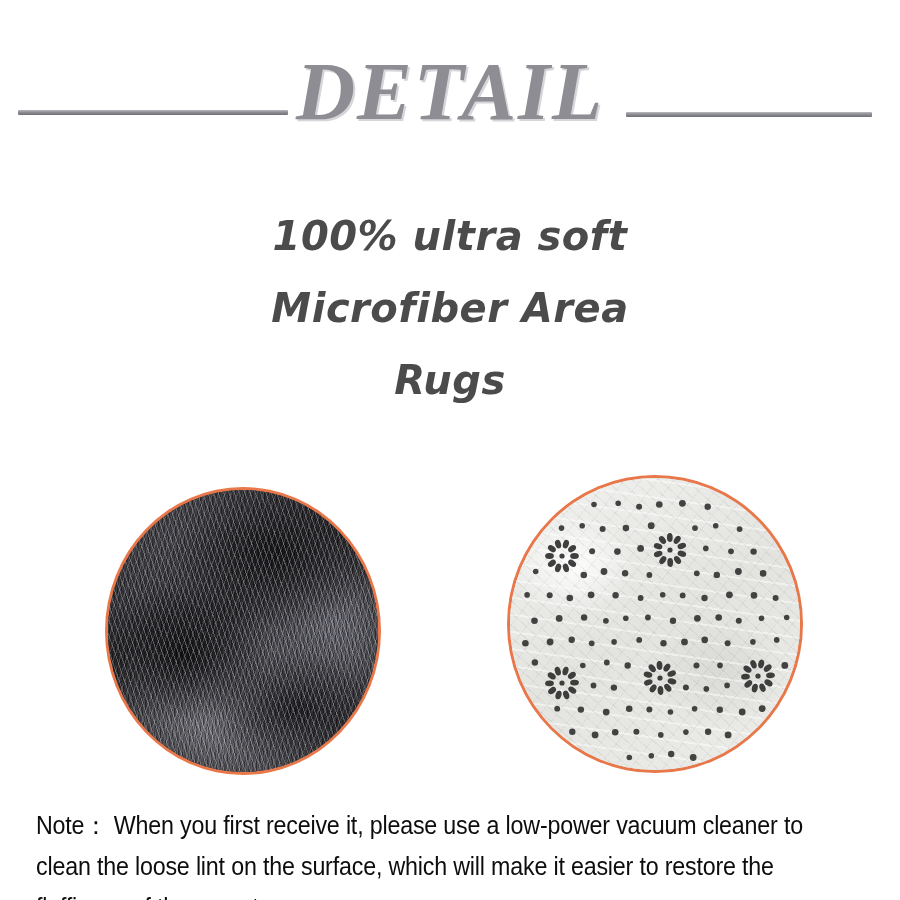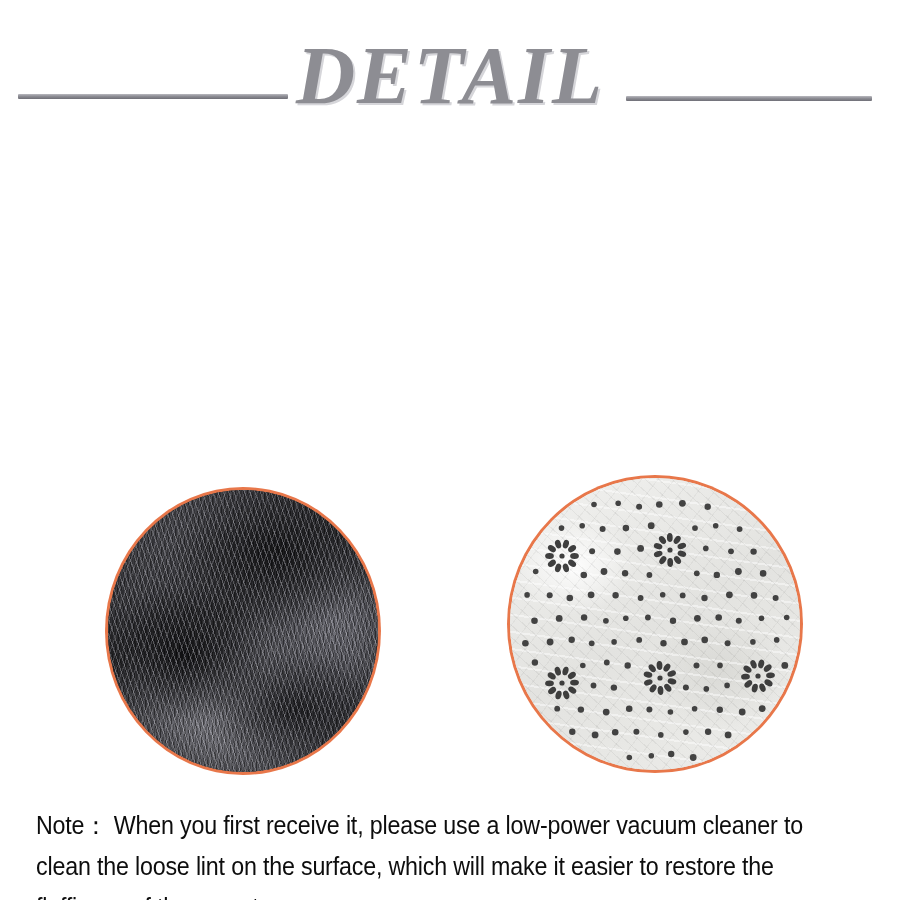--- a/index.html
+++ b/index.html
@@ -13,21 +13,21 @@
     height: 900px;
     background: #ffffff;
     overflow: hidden;
     font-family: "Liberation Sans", sans-serif;
   }
 
   
   .header-band {
     position: absolute;
     left: 0;
-    top: 28px;
+    top: 44px;
     width: 784px;
     height: 90px;
   }
   .rule {
     position: absolute;
     top: 66px;
     height: 5px;
     background: linear-gradient(to bottom, #b9b9bf 0%, #8e8e95 45%, #6f6f77 100%);
     border-radius: 1px;
   }
@@ -173,20 +173,25 @@
 <body>
 
 <div id="page">
 
   <div class="header-band">
     <div class="rule rule-left"></div>
     <div class="rule rule-right"></div>
     <div class="detail-title">DETAIL</div>
   </div>
 
+  <div class="tagline">
+    <span class="tl-line">100% ultra soft</span>
+    <span class="tl-line">Microfiber Area</span>
+    <span class="tl-line">Rugs</span>
+  </div>
 
   <div class="photo photo-fur">
     <div class="fur-base"></div>
     <div class="fur-strands"></div>
     <div class="fur-strands2"></div>
     <div class="fur-vignette"></div>
   </div>
 
   <div class="photo photo-backing">
     <div class="backing-base"></div>

